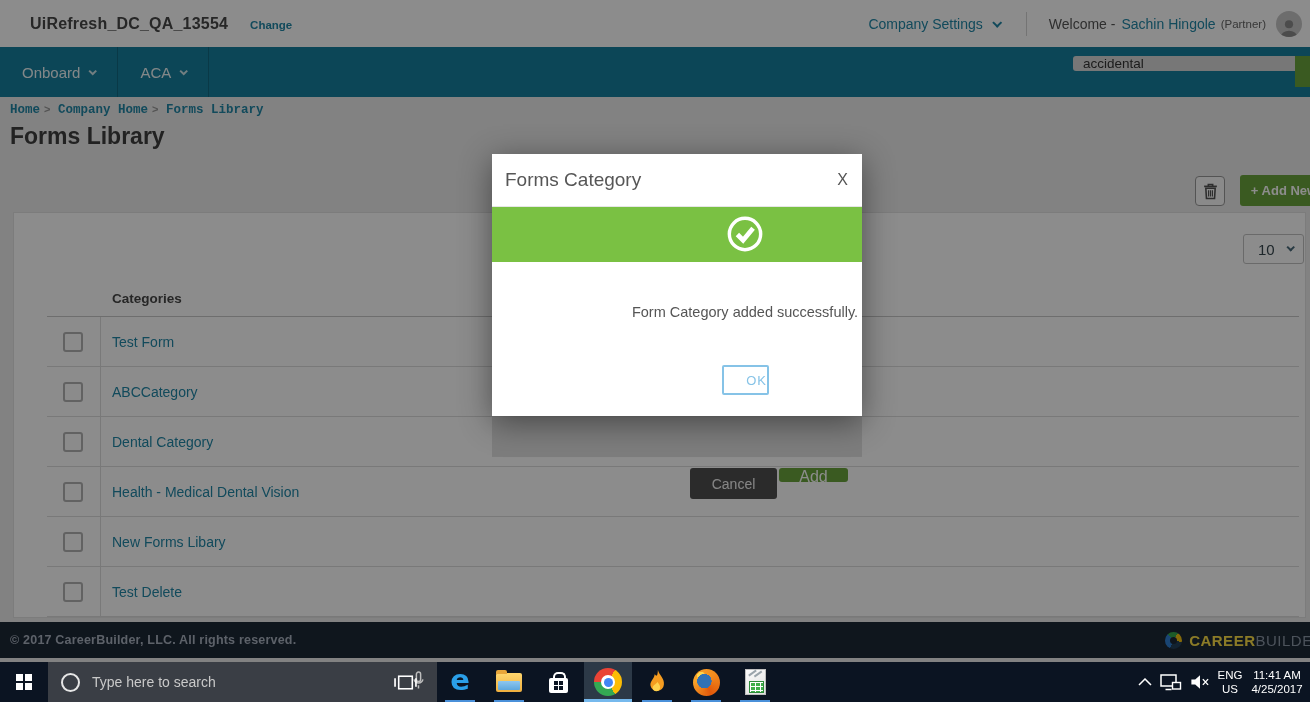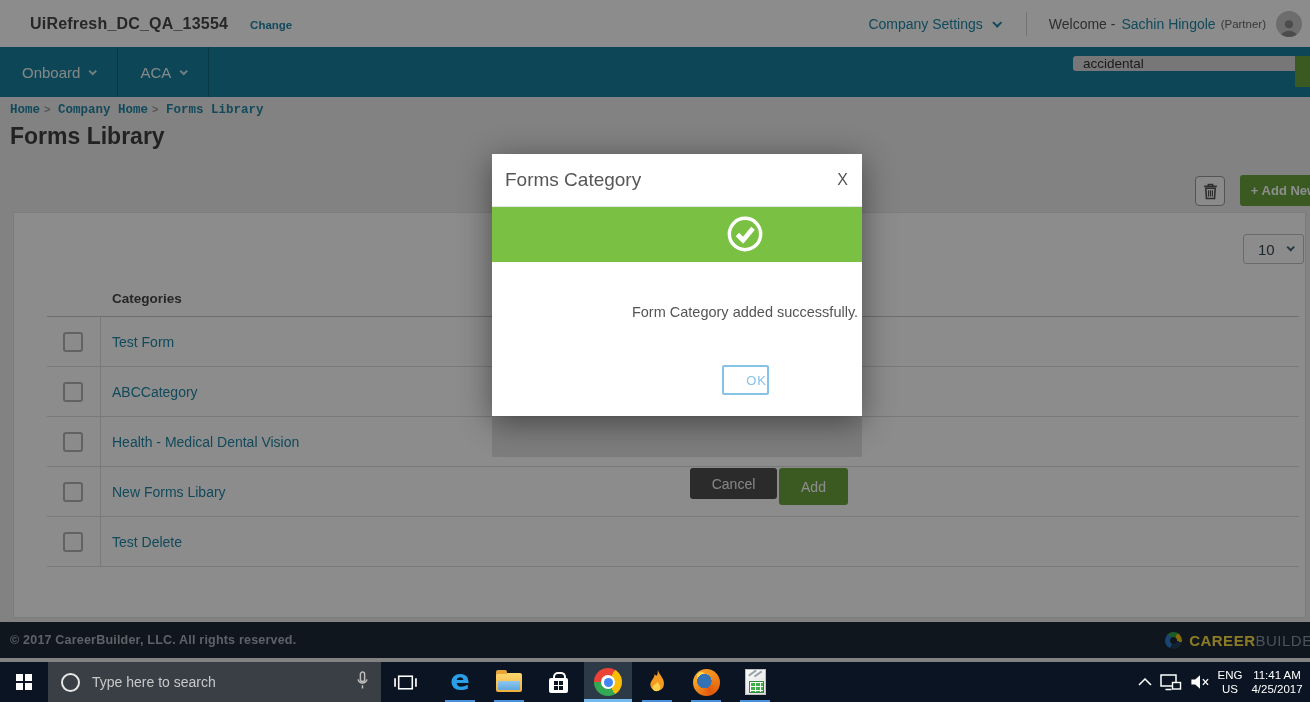--- a/index.html
+++ b/index.html
@@ -55,42 +55,42 @@
   .copyright { font-size:12.5px; font-weight:700; color:#a9b2bf; padding-left:10px; letter-spacing:.2px; }
   .brand { display:flex; align-items:center; padding-right:0; margin-right:-14px; white-space:nowrap; }
   .brand-mark { width:17px; height:17px; border-radius:50%; background:conic-gradient(from 205deg,#2f7fd1 0 115deg,#36a84c 0 185deg,#f3c212 0 255deg,#24405a 0 360deg); position:relative; margin-right:7px; flex:0 0 auto; }
   .brand-mark::after { content:""; position:absolute; inset:5px; border-radius:50%; background:#1c2836; }
   .brand-bold { font-size:15px; font-weight:700; color:#fde047; letter-spacing:.5px; }
   .brand-light { font-size:15px; font-weight:400; color:#8b97a6; letter-spacing:.5px; }
 
   
   .ghost-body { position:absolute; top:417px; left:492px; width:370px; height:40px; background:#e3e3e3; }
   .btn-cancel { position:absolute; top:468px; left:690px; width:87px; height:31px; background:#4f4f4f; color:#f2f2f2; border:none; border-radius:3px; font-size:14px; cursor:pointer; font-family:"Liberation Sans",sans-serif; }
-  .btn-ghost-add { position:absolute; top:468px; left:779px; width:69px; height:37px; background:#6aa53c; color:#fff; border:none; border-radius:3px; font-size:14px; cursor:pointer; font-family:"Liberation Sans",sans-serif; }
+  .btn-ghost-add { position:absolute; top:468px; left:779px; width:69px; height:14px; background:#6aa53c; color:#fff; border:none; border-radius:3px; font-size:16px; cursor:pointer; font-family:"Liberation Sans",sans-serif; }
 
   
   .overlay { position:absolute; top:0; left:0; width:1310px; height:662px; background:rgba(0,0,0,.45); z-index:5; }
 
   
   .modal { position:absolute; top:154px; left:492px; width:370px; height:262px; background:#fff; z-index:10; box-shadow:0 6px 30px rgba(0,0,0,.45); }
   .modal-header { height:53px; border-bottom:1px solid #e6e6e6; display:flex; align-items:center; justify-content:space-between; padding:0 14px 0 13px; }
   .modal-title { font-size:19px; color:#565656; }
   .modal-close { background:none; border:none; font-size:16px; color:#555; font-weight:300; cursor:pointer; font-family:"Liberation Sans",sans-serif; }
   .modal-banner { height:55px; background:#7ac143; position:relative; }
   .check-wrap { position:absolute; left:234px; top:8px; width:38px; height:38px; }
   .modal-msg { position:absolute; top:150px; left:136px; width:234px; text-align:center; font-size:14.5px; color:#555; }
   .btn-ok { position:absolute; top:211px; left:230px; width:47px; height:30px; background:#fff; border:2px solid #86c3e7; border-radius:2px; color:#86c3e7; font-size:13px; letter-spacing:1px; cursor:pointer; font-family:"Liberation Sans",sans-serif;text-align:right; }
 
   
   .taskbar { position:absolute; top:662px; left:0; width:1310px; height:40px; background:#0b1422; z-index:20; }
   .tb-abs { position:absolute; top:0; height:40px; display:flex; align-items:center; justify-content:center; }
   .start { left:0; width:48px; cursor:pointer; }
   .winlogo { width:16px; height:16px; display:grid; grid-template-columns:1fr 1fr; grid-template-rows:1fr 1fr; gap:2px; }
   .winlogo span { background:#fff; }
-  .tb-search { left:48px; width:333px; background:#3a3e45; justify-content:flex-start; cursor:text; }
+  .tb-search { left:48px; width:389px; background:#3a3e45; justify-content:flex-start; cursor:text; }
   .cortana-ring { width:19px; height:19px; border:2px solid #e6e6e6; border-radius:50%; margin:0 12px 0 13px; flex:0 0 auto; }
   .tb-search input { background:transparent; border:none; outline:none; color:#c9c9c9; font-size:14px; width:220px; font-family:"Liberation Sans",sans-serif; }
   .tb-search input::placeholder { color:#c9c9c9; opacity:1; }
   .mic { margin-left:auto; margin-right:12px; }
   .taskview { left:381px; width:48px; cursor:pointer; }
   .slot { position:absolute; top:0; width:48px; height:40px; display:flex; align-items:center; justify-content:center; cursor:pointer; }
   .slot-active { background:#2c3947; }
   .underline { position:absolute; bottom:0; left:9px; width:30px; height:2px; background:#4a90d9; }
   .underline-full { left:0; width:48px; height:3px; background:#76b9ed; }
   .edge-e { font-family:"DejaVu Sans",sans-serif; font-weight:700; font-size:29px; color:#2a9fe8; line-height:1; margin-top:-3px; }
@@ -200,20 +200,26 @@
         <div class="trow">
           <span class="cell-check">
               <span class="checkbox"></span>
             </span>
           <a class="link cell-link">ABCCategory</a>
         </div>
         <div class="trow">
           <span class="cell-check">
               <span class="checkbox"></span>
             </span>
+          <a class="link cell-link">Dental Category</a>
+        </div>
+        <div class="trow">
+          <span class="cell-check">
+              <span class="checkbox"></span>
+            </span>
           <a class="link cell-link">Health - Medical Dental Vision</a>
         </div>
         <div class="trow">
           <span class="cell-check">
               <span class="checkbox"></span>
             </span>
           <a class="link cell-link">New Forms Libary</a>
         </div>
         <div class="trow">
           <span class="cell-check">

